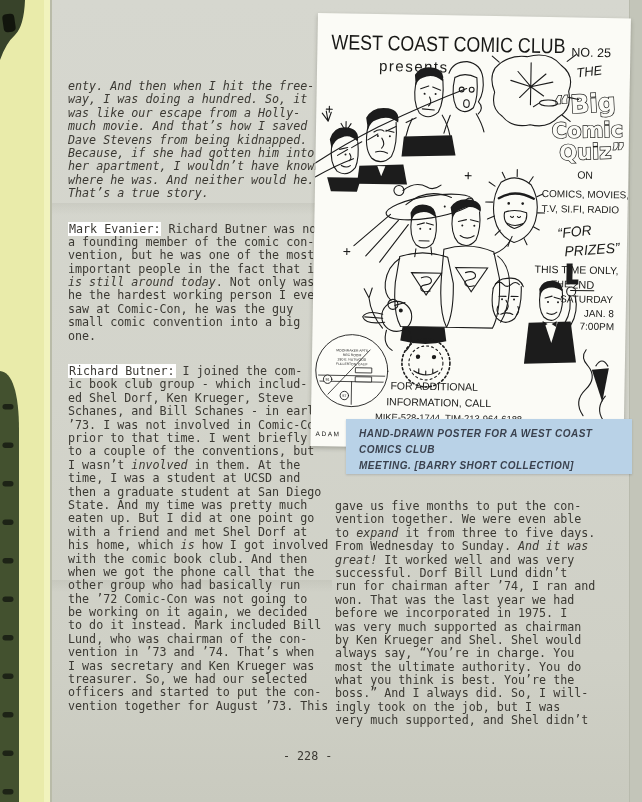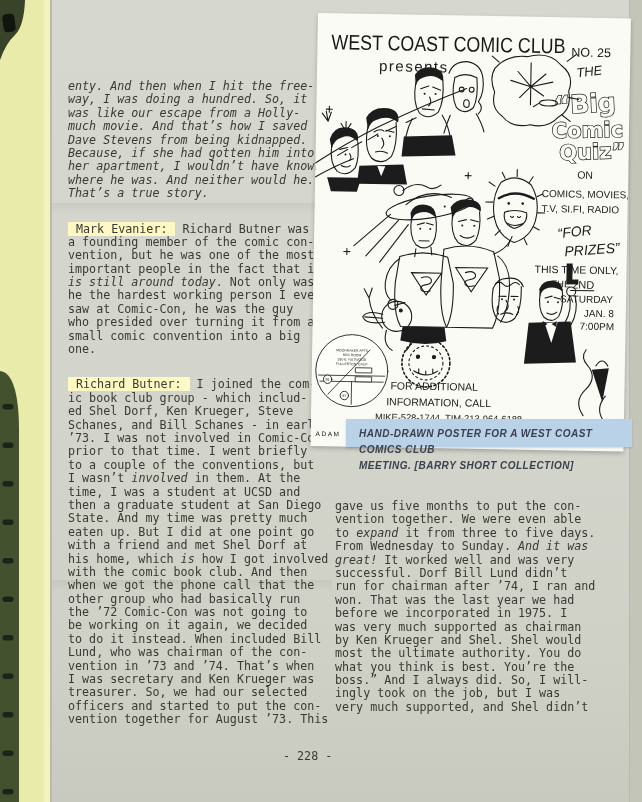--- a/index.html
+++ b/index.html
@@ -17,33 +17,33 @@
 
   
   .strip{position:absolute;left:0;top:0;width:52px;height:802px;}
 
   
   .typew{font-family:"DejaVu Sans Mono",monospace;font-size:11.7px;line-height:13.4px;
          color:#3b3933;}
   .col{position:absolute;}
   .tl{white-space:pre;height:13.4px;}
   .it{font-style:italic;}
-  .hl{background:#fef9c3;padding:0 8px;}
+  .hl{background:#ffffff;padding:0 1px;}
   .para{margin:4px;}
   .para + .para{margin-top:22px;}
   .pagenum{position:absolute;left:283px;top:750px;}
 
   
   .poster{position:absolute;left:318px;top:13px;width:313px;height:433px;
           background:#fbfbf6;transform:rotate(1deg);transform-origin:0 0;
           box-shadow:0 2px 4px rgba(40,40,30,.28);}
   .poster svg{display:block;}
 
   
-  .caption{position:absolute;left:346px;top:419px;width:286px;height:28px;
+  .caption{position:absolute;left:346px;top:419px;width:286px;height:55px;
            background:#b9d2e7;box-shadow:0 1px 2px rgba(30,40,60,.18);
            padding:7px 0 0 13px;box-sizing:border-box;}
   .caption div{font-family:"Liberation Sans",sans-serif;font-size:10px;font-weight:bold;
            font-style:italic;letter-spacing:.5px;line-height:16px;color:#3a414e;}
 </style>
 </head>
 <body>
 
 <div class="paper"></div>
 <div class="paper-edge-right"></div>
@@ -87,21 +87,20 @@
       <div class="tl"><span class="it">That’s a true story.</span></div>
     </div>
   <div class="para">
       <div class="tl"><span class="hl">Mark Evanier:</span><span> Richard Butner was not</span></div>
       <div class="tl"><span>a founding member of the comic con-</span></div>
       <div class="tl"><span>vention, but he was one of the most</span></div>
       <div class="tl"><span>important people in the fact that it</span></div>
       <div class="tl"><span class="it">is still around today</span><span>. Not only was</span></div>
       <div class="tl"><span>he the hardest working person I ever</span></div>
       <div class="tl"><span>saw at Comic-Con, he was the guy</span></div>
-      <div class="tl"><span>who presided over turning it from a</span></div>
       <div class="tl"><span>small comic convention into a big</span></div>
       <div class="tl"><span>one.</span></div>
     </div>
   <div class="para">
       <div class="tl"><span class="hl">Richard Butner:</span><span> I joined the com-</span></div>
       <div class="tl"><span>ic book club group - which includ-</span></div>
       <div class="tl"><span>ed Shel Dorf, Ken Krueger, Steve</span></div>
       <div class="tl"><span>Schanes, and Bill Schanes - in early</span></div>
       <div class="tl"><span>’73. I was not involved in Comic-Con</span></div>
       <div class="tl"><span>prior to that time. I went briefly</span></div>
@@ -111,21 +110,21 @@
       <div class="tl"><span>then a graduate student at San Diego</span></div>
       <div class="tl"><span>State. And my time was pretty much</span></div>
       <div class="tl"><span>eaten up. But I did at one point go</span></div>
       <div class="tl"><span>with a friend and met Shel Dorf at</span></div>
       <div class="tl"><span>his home, which </span><span class="it">is</span><span> how I got involved</span></div>
       <div class="tl"><span>with the comic book club. And then</span></div>
       <div class="tl"><span>when we got the phone call that the</span></div>
       <div class="tl"><span>other group who had basically run</span></div>
       <div class="tl"><span>the ’72 Comic-Con was not going to</span></div>
       <div class="tl"><span>be working on it again, we decided</span></div>
-      <div class="tl"><span>to do it instead. When included Bill</span></div>
+      <div class="tl"><span>to do it instead. Mark included Bill</span></div>
       <div class="tl"><span>Lund, who was chairman of the con-</span></div>
       <div class="tl"><span>vention in ’73 and ’74. That’s when</span></div>
       <div class="tl"><span>I was secretary and Ken Krueger was</span></div>
       <div class="tl"><span>treasurer. So, we had our selected</span></div>
       <div class="tl"><span>officers and started to put the con-</span></div>
       <div class="tl"><span>vention together for August ’73. This</span></div>
     </div>
 </div>
 
 <div class="col typew" style="left:331px;top:496px;width:284px;">
@@ -134,20 +133,21 @@
       <div class="tl"><span>vention together. We were even able</span></div>
       <div class="tl"><span>to </span><span class="it">expand</span><span> it from three to five days.</span></div>
       <div class="tl"><span>From Wednesday to Sunday. </span><span class="it">And it was</span></div>
       <div class="tl"><span class="it">great!</span><span> It worked well and was very</span></div>
       <div class="tl"><span>successful. Dorf Bill Lund didn’t</span></div>
       <div class="tl"><span>run for chairman after ’74, I ran and</span></div>
       <div class="tl"><span>won. That was the last year we had</span></div>
       <div class="tl"><span>before we incorporated in 1975. I</span></div>
       <div class="tl"><span>was very much supported as chairman</span></div>
       <div class="tl"><span>by Ken Krueger and Shel. Shel would</span></div>
+      <div class="tl"><span>always say, “You’re in charge. You</span></div>
       <div class="tl"><span>most the ultimate authority. You do</span></div>
       <div class="tl"><span>what you think is best. You’re the</span></div>
       <div class="tl"><span>boss.” And I always did. So, I will-</span></div>
       <div class="tl"><span>ingly took on the job, but I was</span></div>
       <div class="tl"><span>very much supported, and Shel didn’t</span></div>
     </div>
 </div>
 
 <div class="pagenum typew">- 228 -</div>
 

